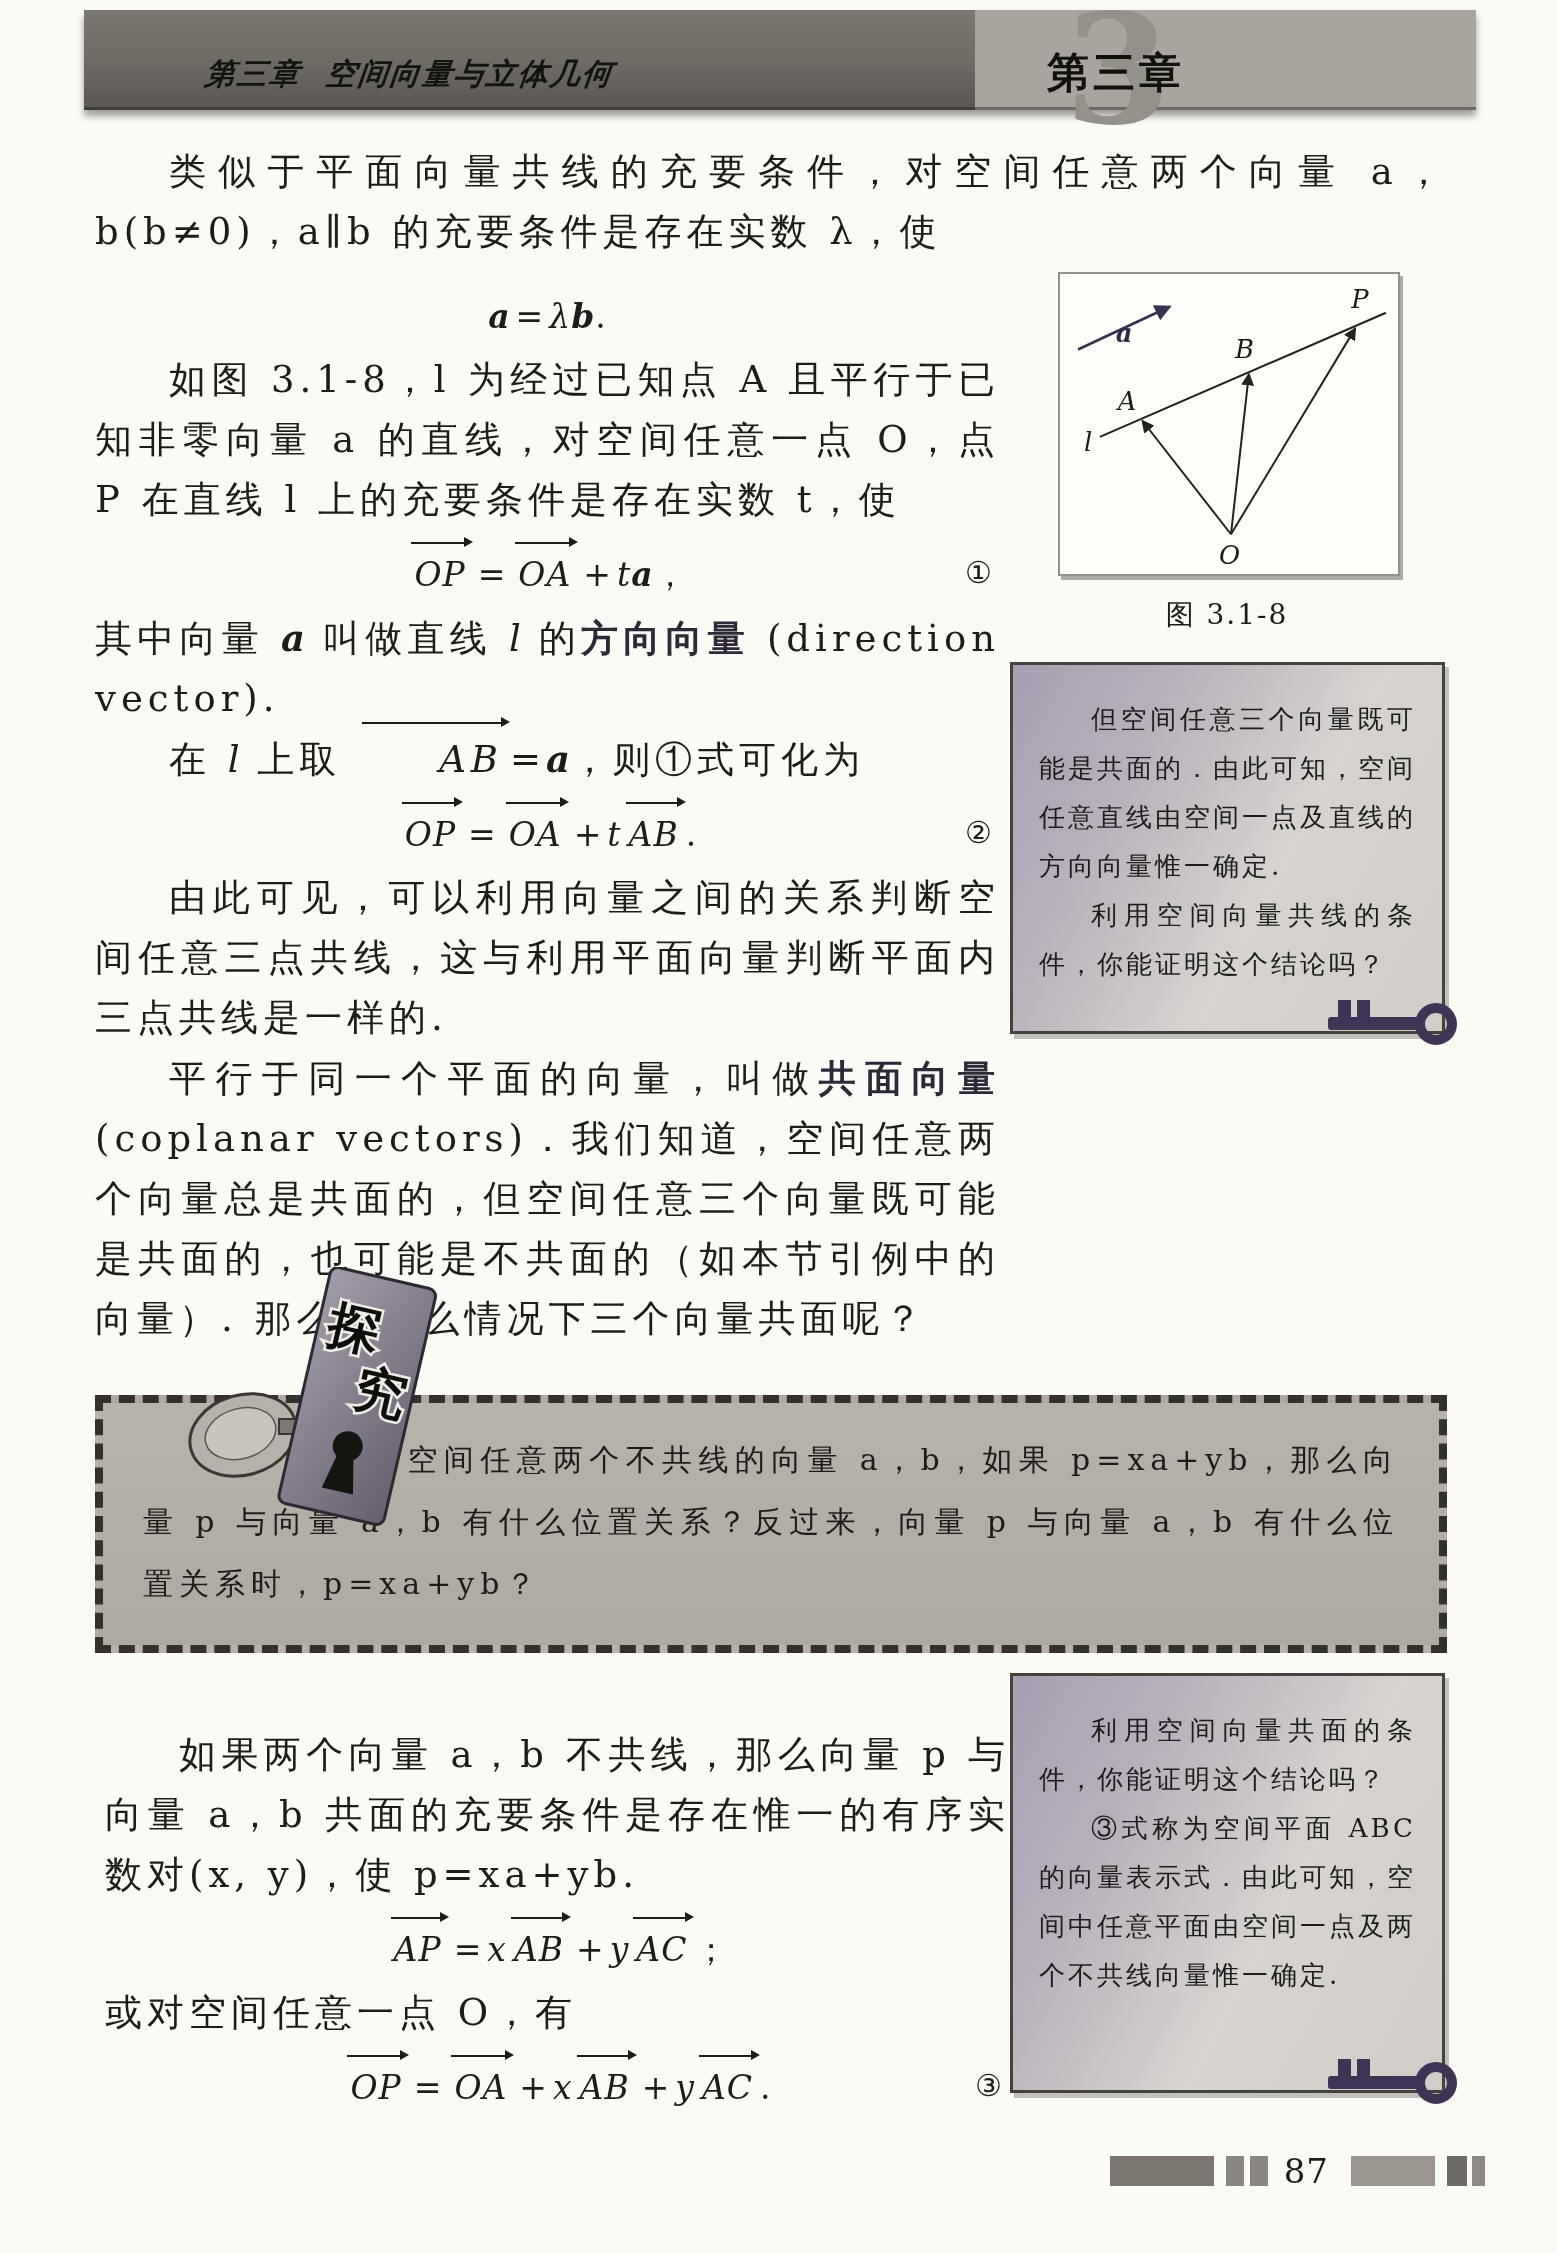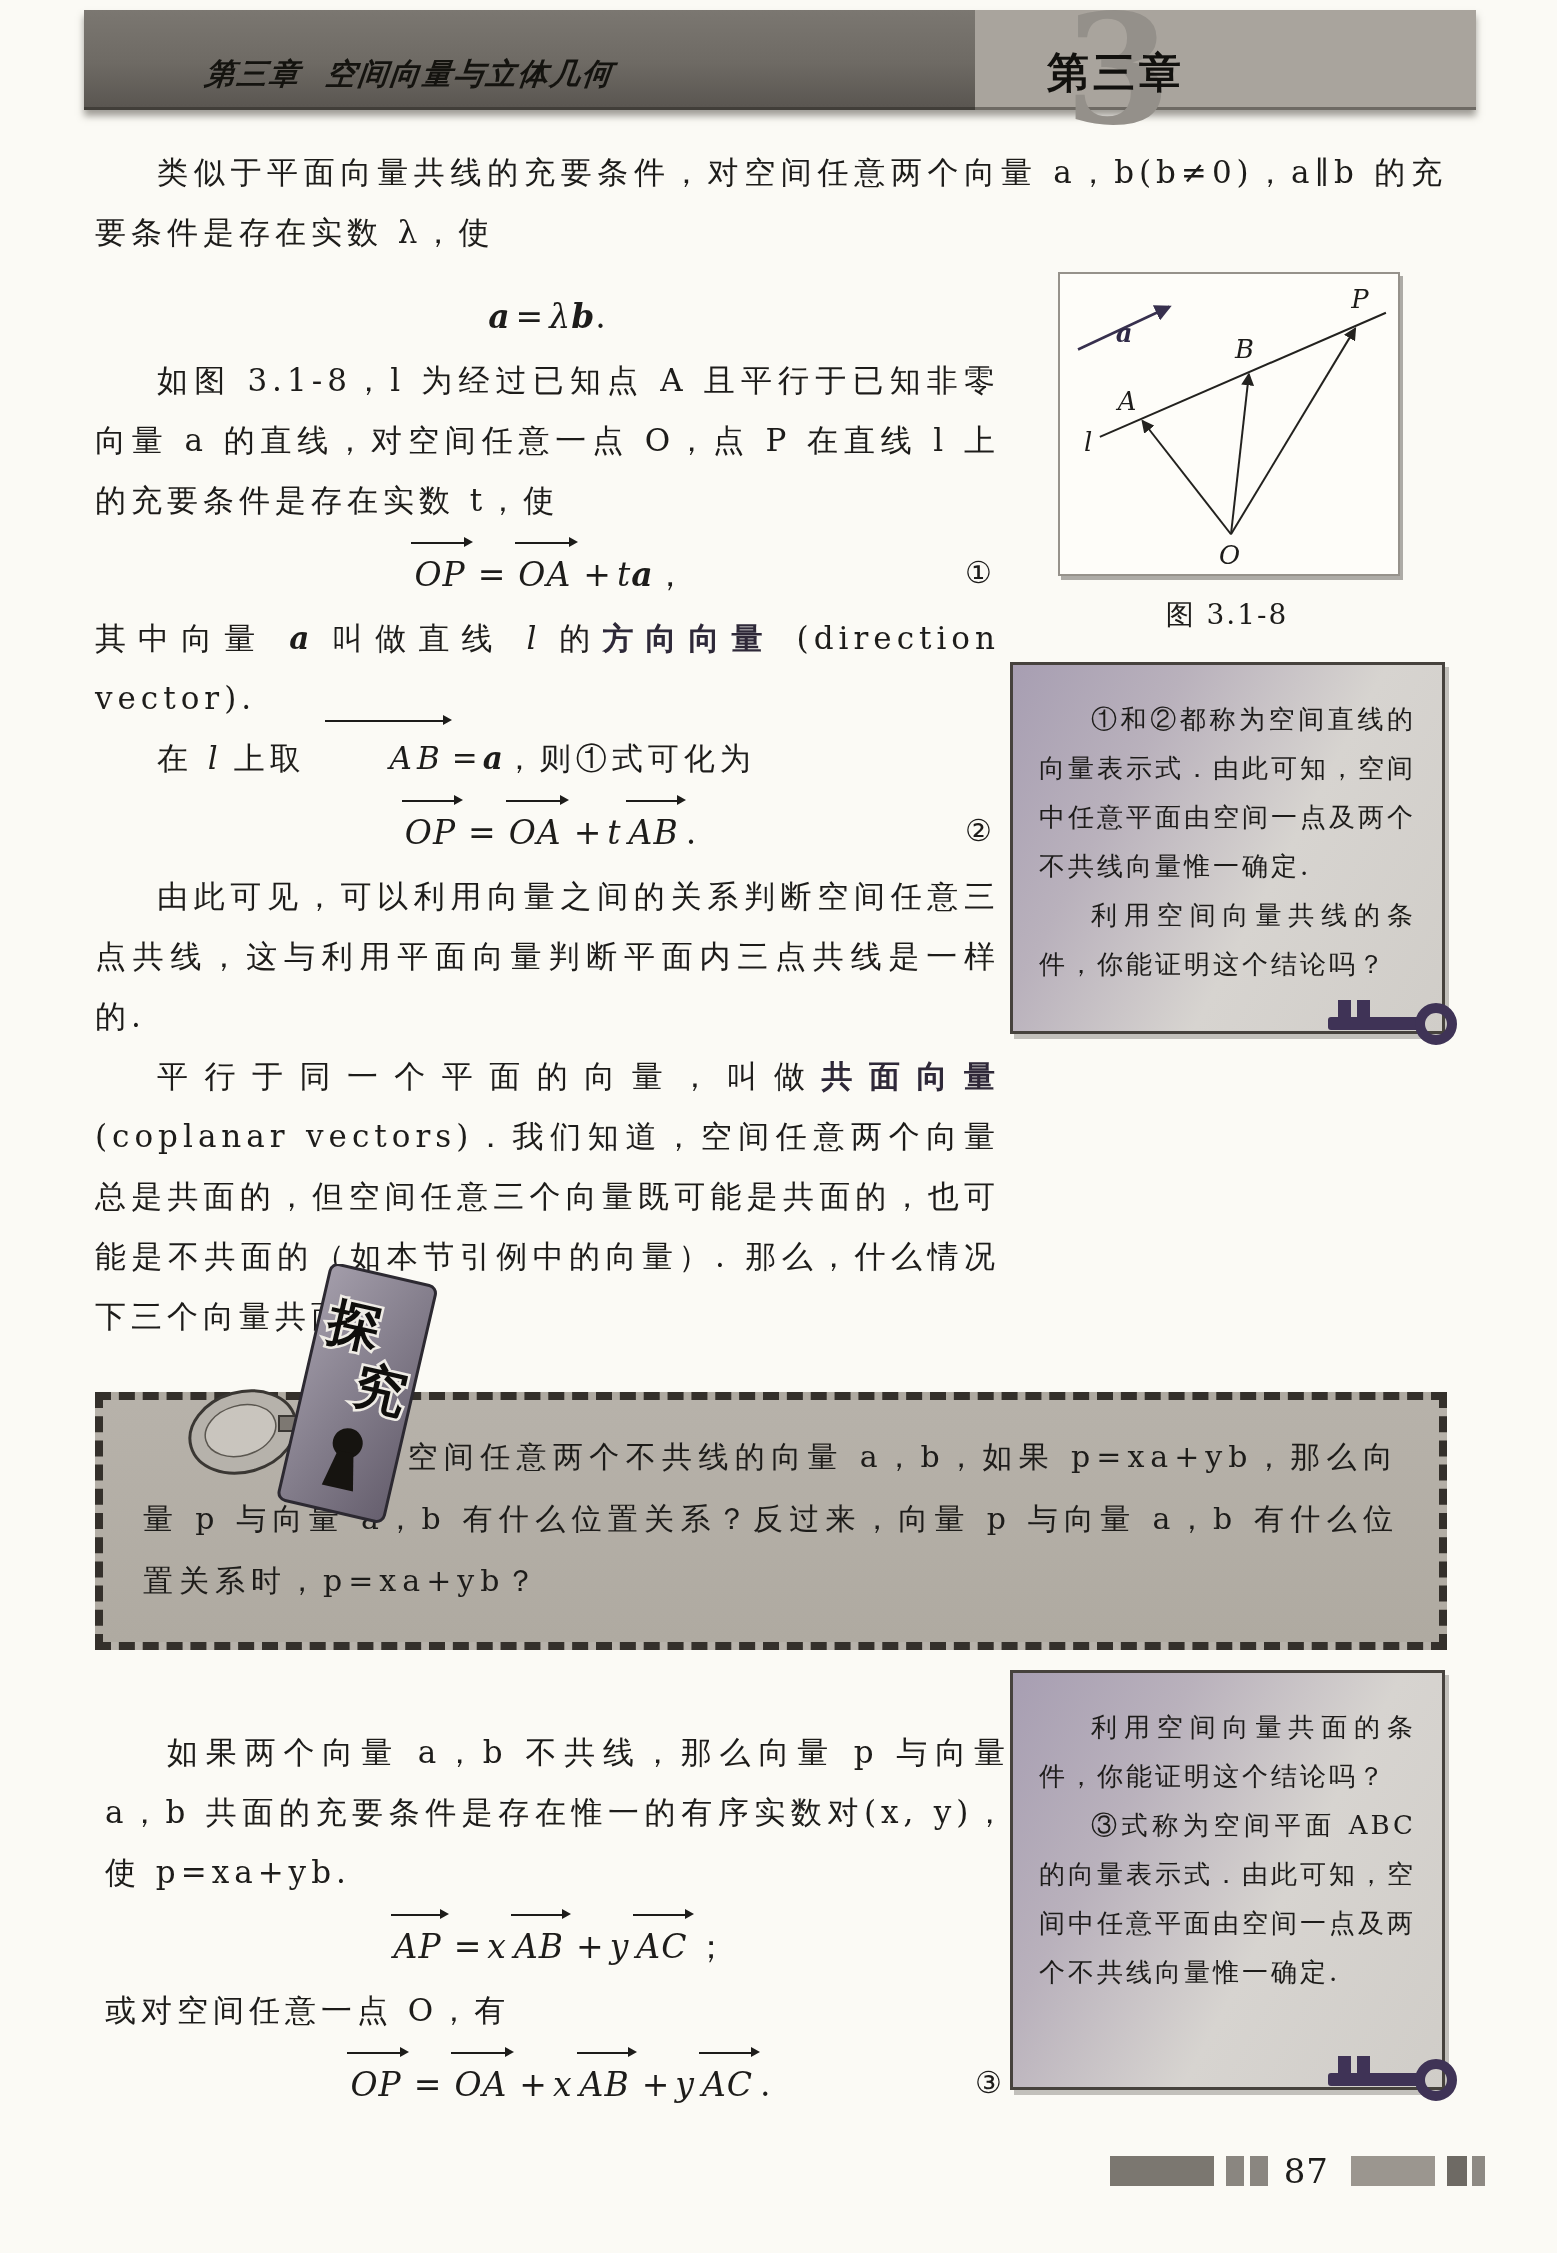--- a/index.html
+++ b/index.html
@@ -15,21 +15,21 @@
   .header-title{font-size:30px;font-weight:bold;font-style:italic;transform:skewX(-6deg) translateX(-120px);
                 color:#14130f;letter-spacing:2px;white-space:nowrap;}
   .header-right{flex:1;background:#a9a49d;position:relative;border-bottom:3px solid #6e6a64;}
   .big-number{position:absolute;left:90px;top:-30px;font-size:152px;font-weight:bold;color:#94908a;
               font-family:"DejaVu Serif",serif;}
   .side-chapter{position:absolute;left:72px;bottom:6px;font-size:42px;font-weight:900;color:#12110e;
                 letter-spacing:4px;font-family:"DejaVu Sans","Liberation Sans",sans-serif;}
 
   
   .content{position:absolute;left:95px;top:142px;width:1352px;}
-  .para{margin:0;font-size:31px;line-height:60px;letter-spacing:5px;text-align:justify;text-indent:2em;}
+  .para{margin:0;font-size:37px;line-height:60px;letter-spacing:5px;text-align:justify;text-indent:2em;}
   .no-indent{text-indent:0;}
   .it{font-style:italic;letter-spacing:1px;}
   .bi{font-style:italic;font-weight:bold;letter-spacing:1px;}
   .rom{font-style:normal;}
   .term{font-weight:bold;color:#2e2838;}
 
   .row{display:flex;justify-content:space-between;align-items:flex-start;}
   .col-left{width:905px;}
   .col-right{width:437px;}
 
@@ -154,21 +154,21 @@
               <text x="58" y="137" class="svg-lb">A</text>
               <text x="176" y="85" class="svg-lb">B</text>
               <text x="293" y="34" class="svg-lb">P</text>
               <text x="160" y="292" class="svg-lb">O</text>
             </svg>
           </div>
           <div class="figure-caption">图 3.1-8</div>
         </div>
 
         <div class="note-box" style="margin-top:28px;height:372px;">
-          <p>①和②都称为空间直线的向量表示式．由此可知，空间中任意平面由空间一点及两个不共线向量惟一确定.</p>
+          <p>但空间任意三个向量既可能是共面的．由此可知，空间任意直线由空间一点及直线的方向向量惟一确定.</p>
           <p>利用空间向量共线的条件，你能证明这个结论吗？</p>
           <svg class="key-icon" width="132" height="64" viewBox="0 0 132 64">
             <rect x="2" y="28" width="94" height="13" rx="3" fill="#3f3356"></rect>
             <rect x="12" y="11" width="13" height="19" fill="#3f3356"></rect>
             <rect x="31" y="11" width="13" height="19" fill="#3f3356"></rect>
             <circle cx="110" cy="35" r="16" fill="none" stroke="#3f3356" stroke-width="10"></circle>
           </svg>
         </div>
       </div>
     </div>

